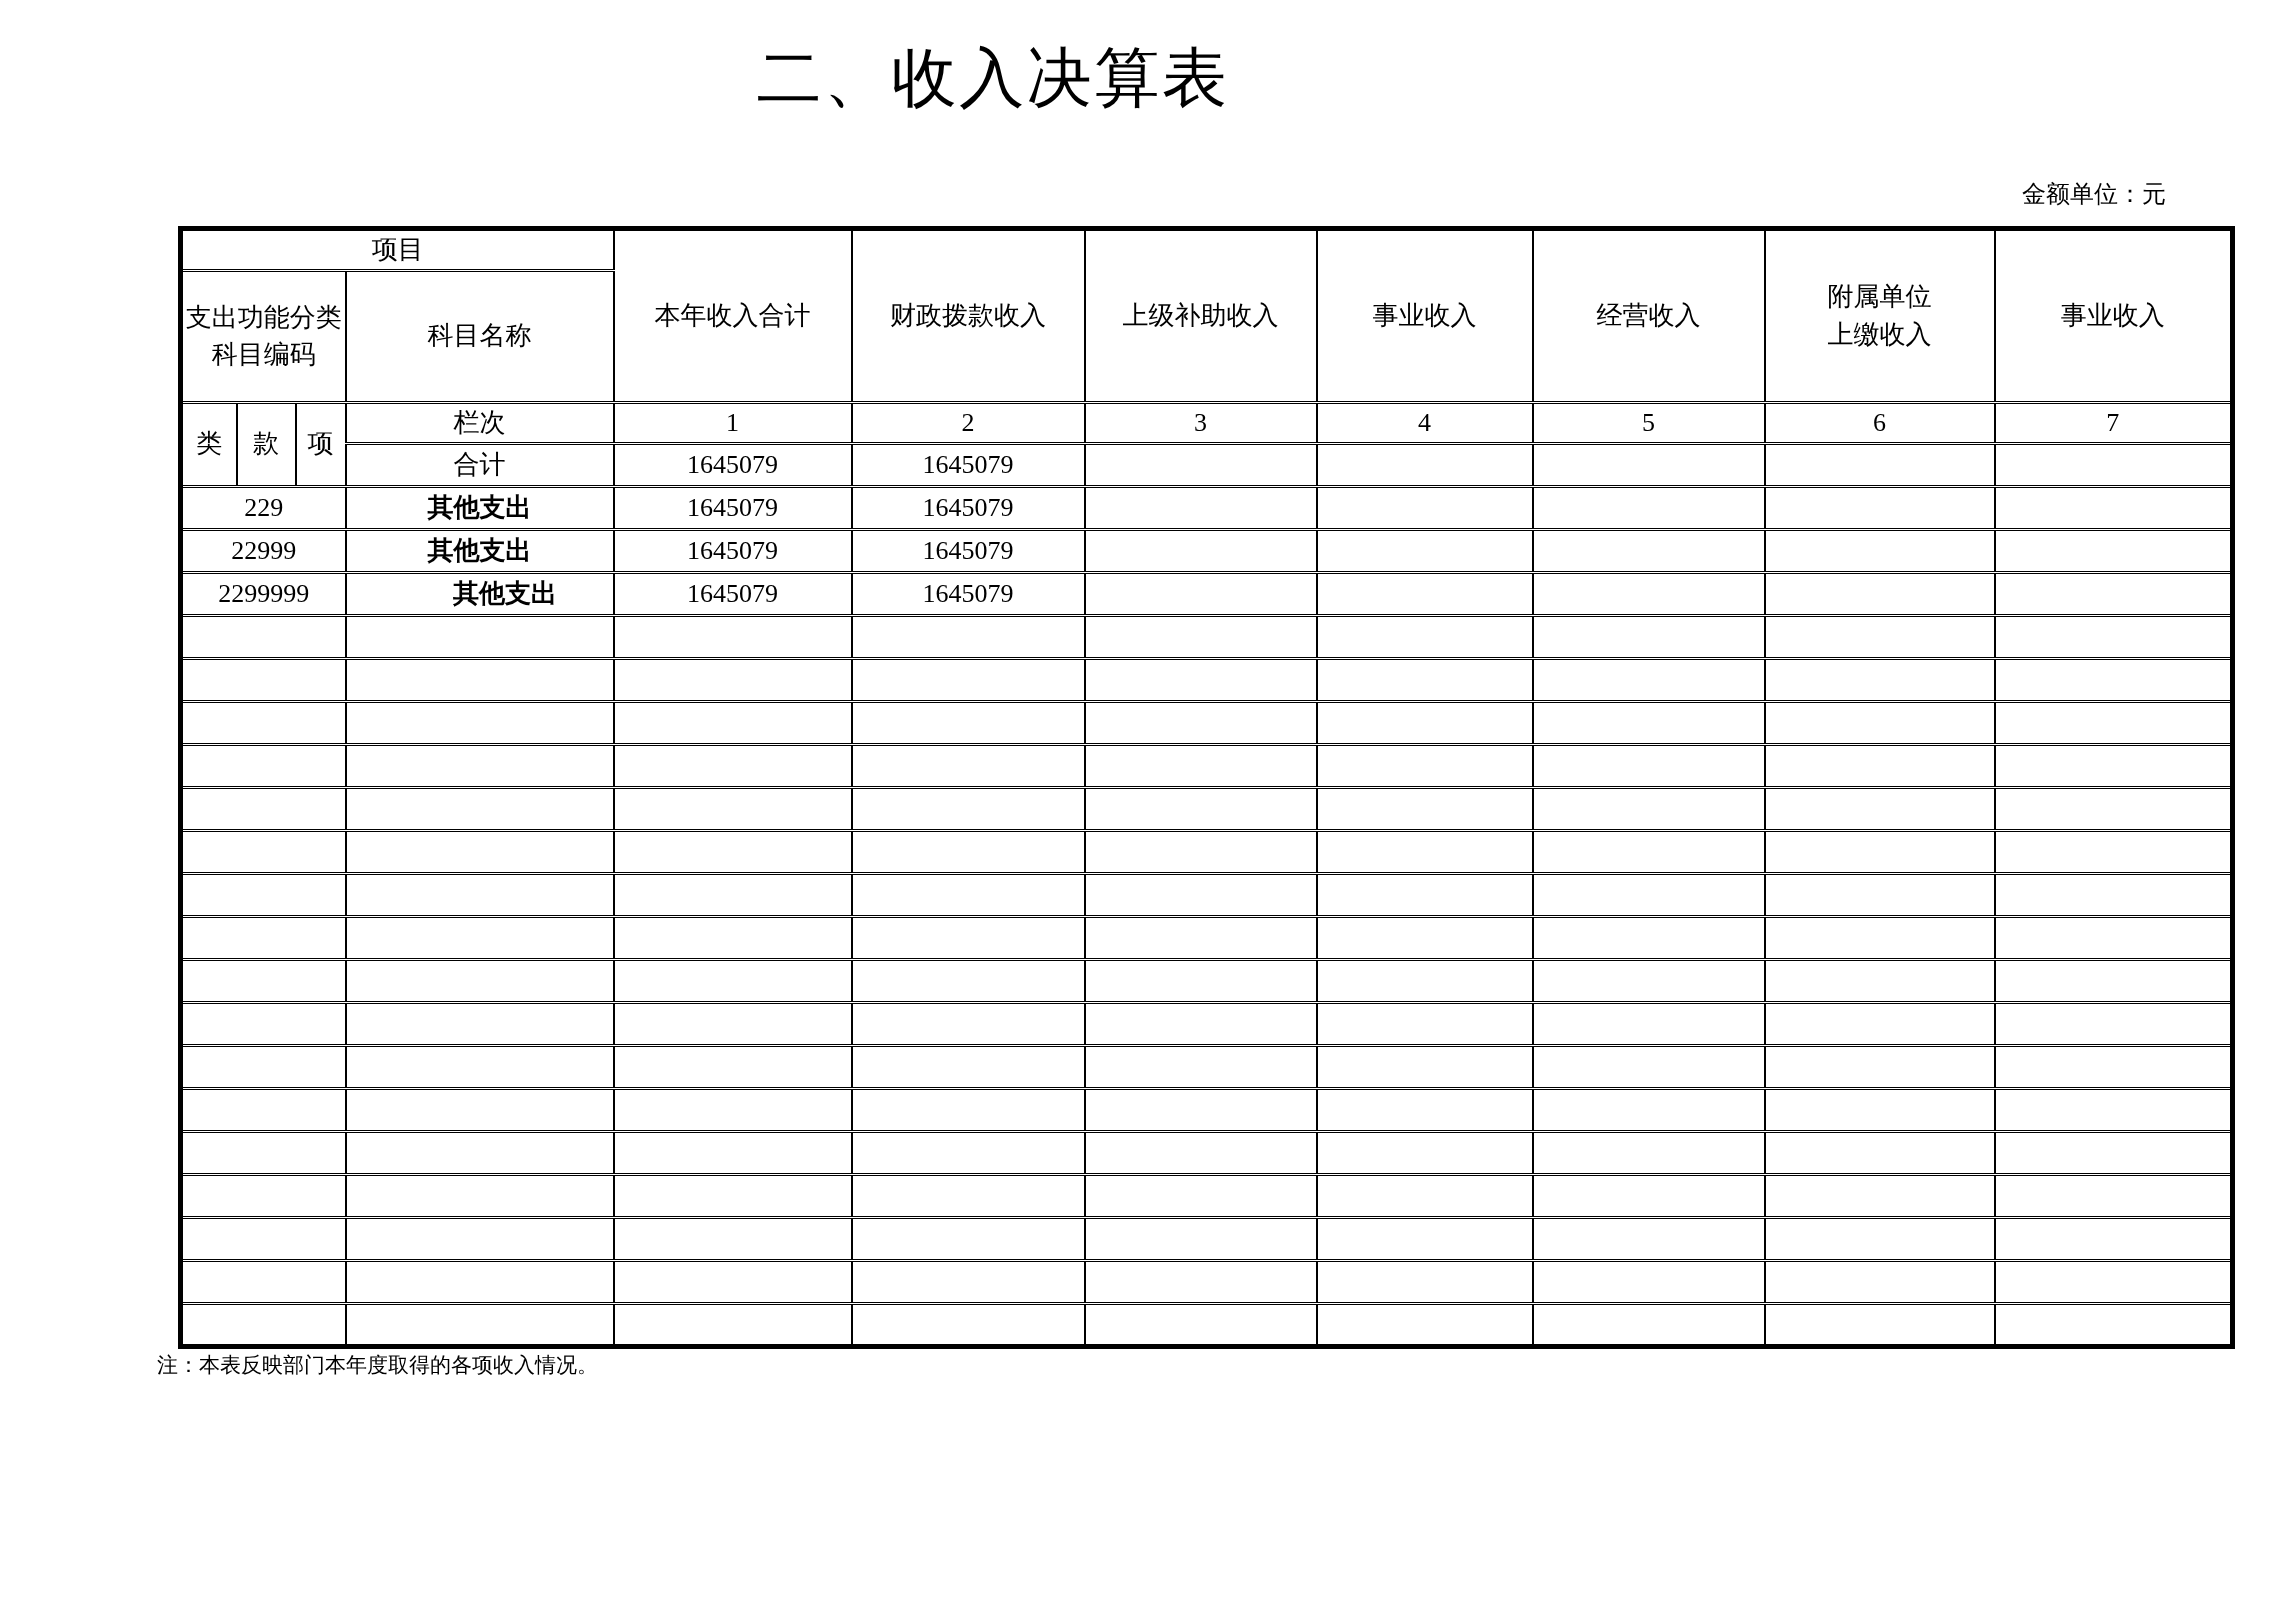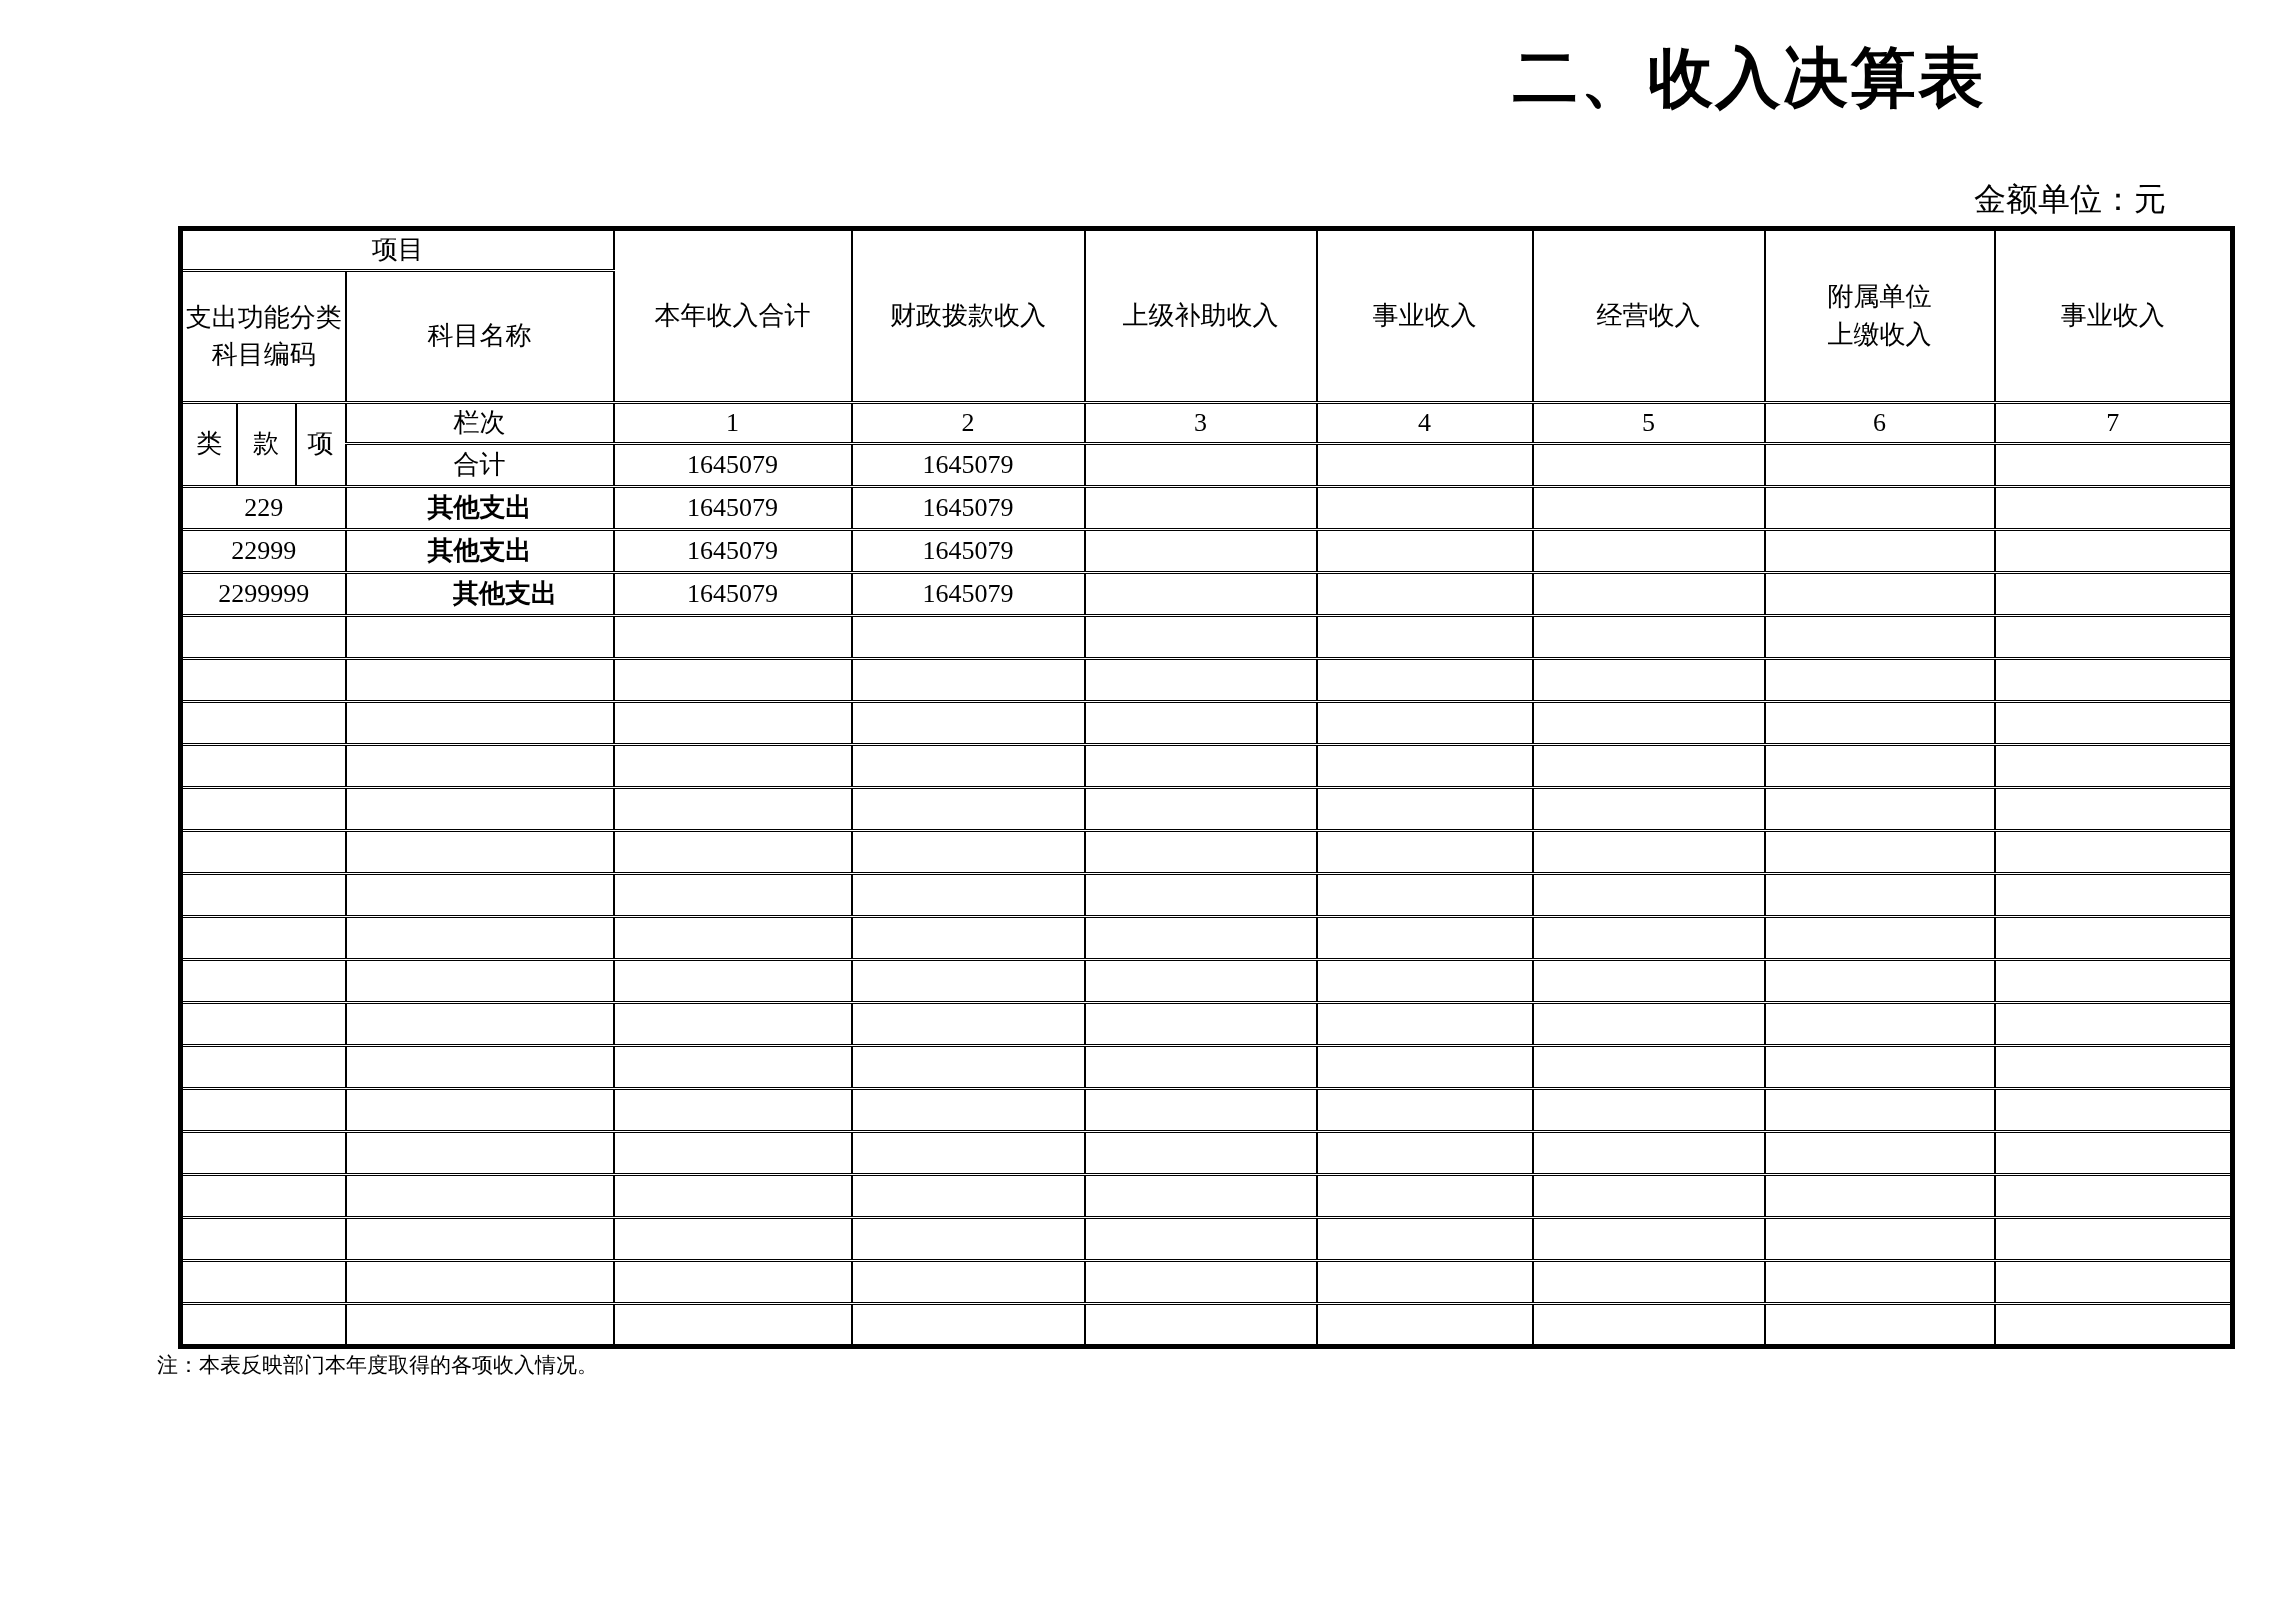--- a/index.html
+++ b/index.html
@@ -13,35 +13,35 @@
     height: 1623px;
     overflow: hidden;
     font-family: "Liberation Serif", "DejaVu Serif", serif;
     color: #000000;
   }
   .page-title {
     position: absolute;
     top: 34px;
     left: 0;
     width: 1986px;
-    text-align: right;
+    text-align: center;
     font-size: 65px;
-    font-weight: 700;
+    font-weight: 400;
     letter-spacing: 2.6px;
     white-space: nowrap;
   }
   .unit-note {
     position: absolute;
     top: 178px;
     left: 151px;
     width: 2053px;
     box-sizing: border-box;
     padding-right: 38px;
     text-align: right;
-    font-size: 32px;
+    font-size: 24px;
   }
   table.report {
     position: absolute;
     left: 151px;
     top: 226px;
     width: 2053px;
     table-layout: fixed;
     border-collapse: collapse;
     border: 5.2px solid #000000;
     margin-left: 27px;

